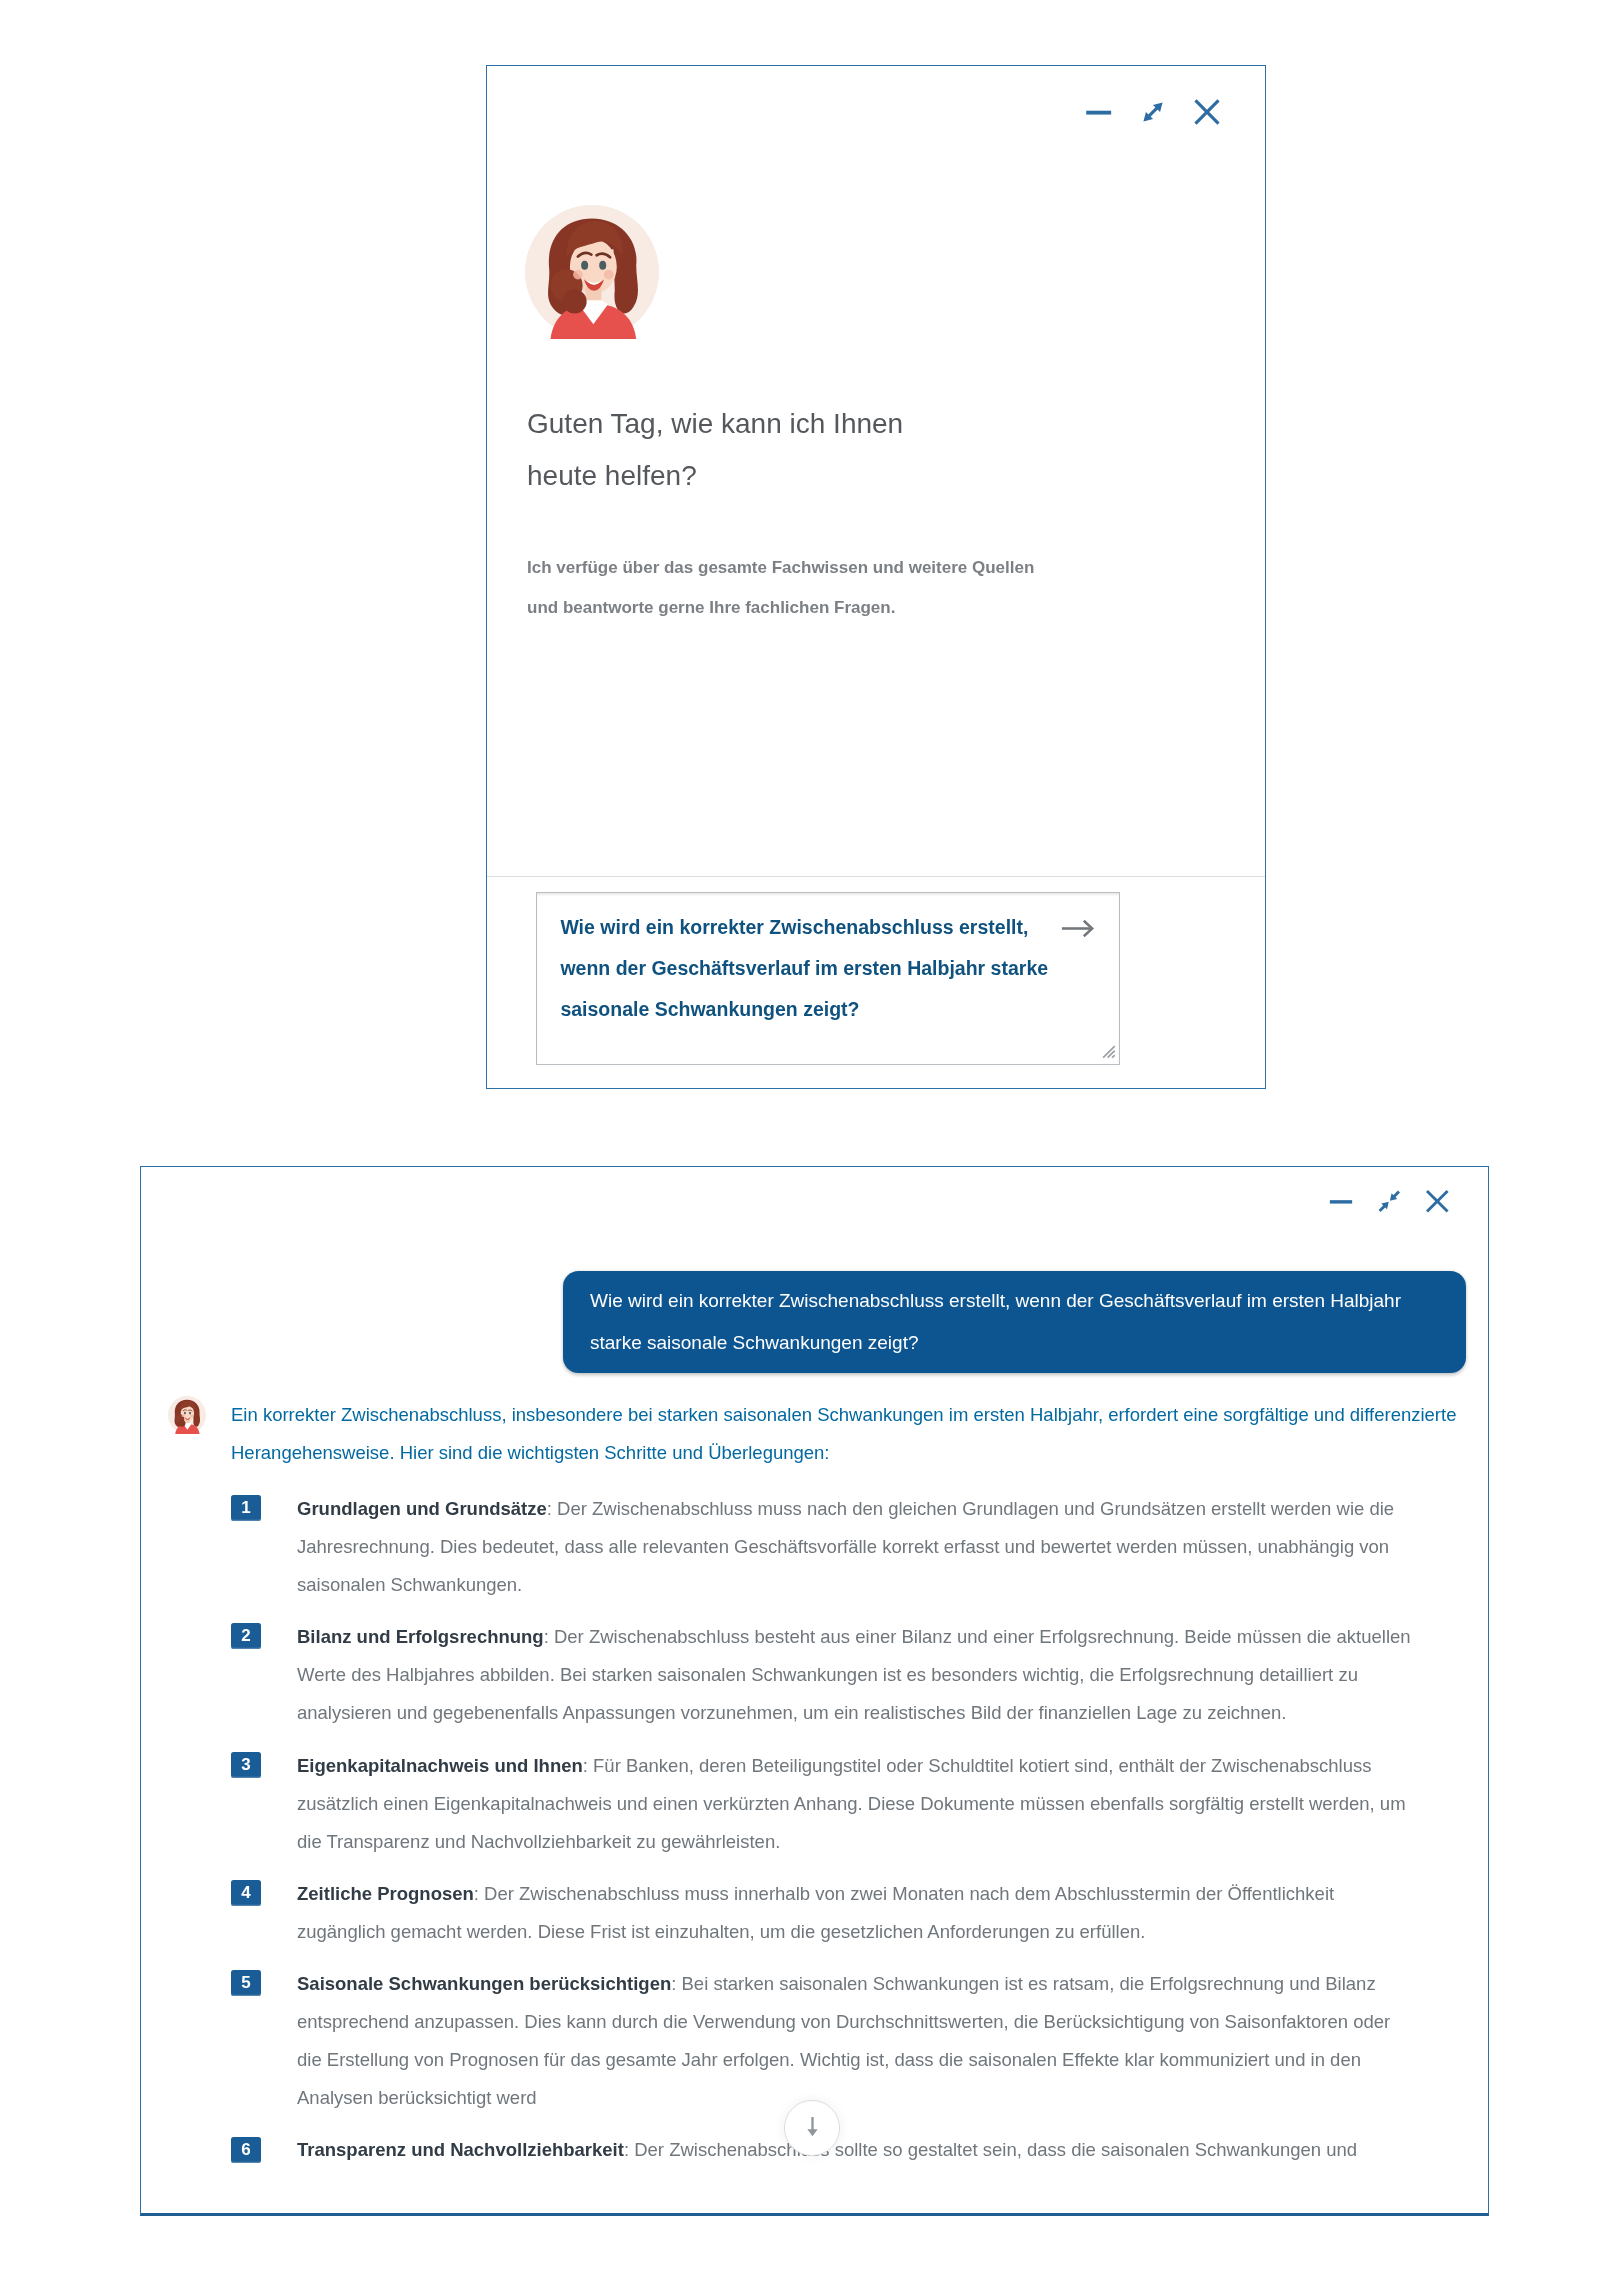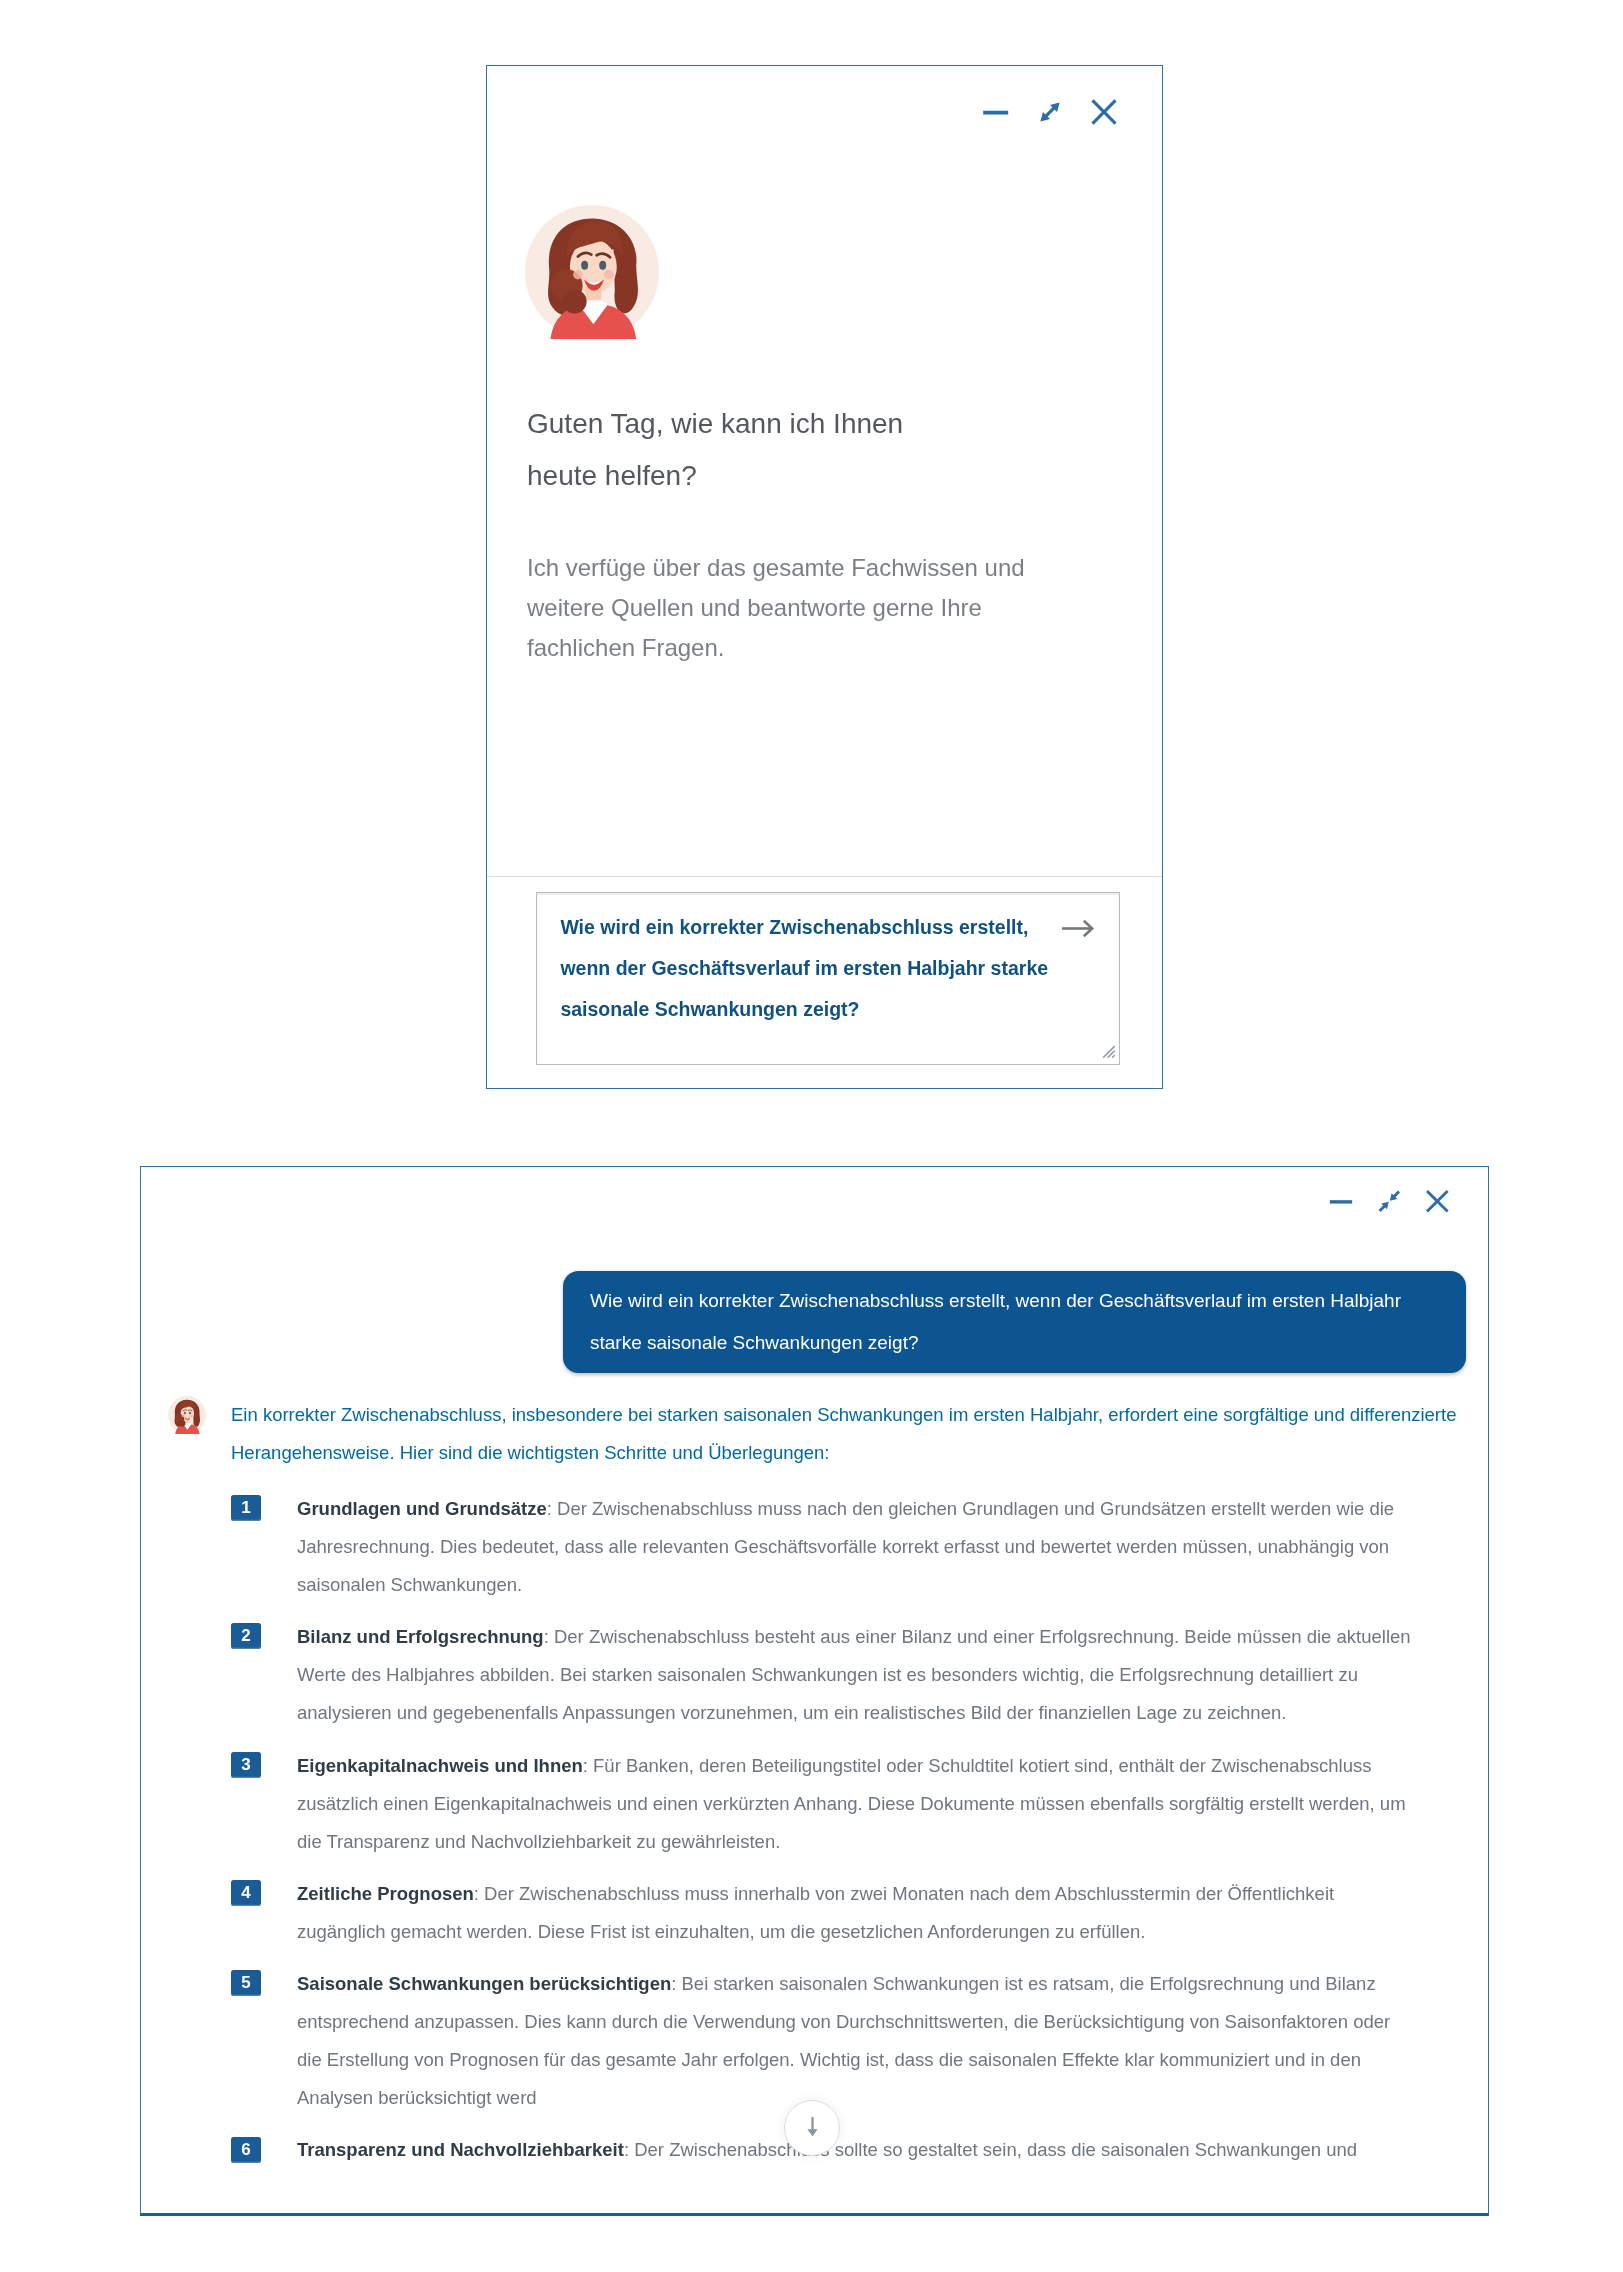--- a/index.html
+++ b/index.html
@@ -2,31 +2,31 @@
 <html style="font-size:10.4px"><head>
 <meta charset="utf-8">
 <style>
   html,body{margin:0;padding:0;}
   body{
     width:1623px;height:2273px;background:#ffffff;position:relative;
     font-family:"Liberation Sans", sans-serif;
     -webkit-font-smoothing:antialiased;
   }
   .window{position:absolute;background:#fff;box-sizing:border-box;}
-  .win1{left:486px;top:65px;width:677px;height:1024px;border:1.3px solid #2e71a9;}
+  .win1{left:486px;top:65px;width:780px;height:1024px;border:1.3px solid #2e71a9;}
   .win2{left:140px;top:1166px;width:1349px;height:1050px;border:1.9px solid #2e71a9;border-bottom:3.9px solid #205d90;overflow:hidden;}
 
   .controls{position:absolute;display:flex;align-items:center;}
   .win1 .controls{top:30px;right:42px;gap:22px;}
   .win2 .controls{top:19.5px;right:36px;gap:19.5px;}
   .ctl{cursor:pointer;display:flex;align-items:center;justify-content:center;}
 
   .avatar-big{position:absolute;left:38px;top:139px;width:134px;height:134px;}
   .greeting{position:absolute;left:40px;top:332px;width:448px;font-size:28px;line-height:52px;color:#54585c;font-weight:400;}
-  .subtitle{position:absolute;left:40px;top:482px;width:519px;font-size:24px;line-height:40px;color:#7c8085;}
+  .subtitle{position:absolute;left:40px;top:482px;width:519px;font-size:17px;line-height:40px;color:#7c8085;font-weight:bold;}
   .divider{position:absolute;left:0;right:0;top:810px;border-top:0.6px solid #dcdfe1;}
 
   .inputbox{position:absolute;left:49px;top:826px;width:584px;height:173px;background:#fff;
     border:1.3px solid #b9bec3;box-shadow:inset 0 1.9px 1.9px rgba(0,0,0,.08);box-sizing:border-box;}
   .question{position:absolute;left:23.4px;top:14.3px;width:491px;font-size:19.5px;line-height:41px;
     font-weight:700;color:#0f527f;}
   .send-arrow{position:absolute;right:22px;top:22px;}
   .resize-handle{position:absolute;right:3.2px;bottom:3.2px;}
 
   .bubble{position:absolute;left:422px;top:104px;width:903px;min-height:92px;border-radius:15.6px;

